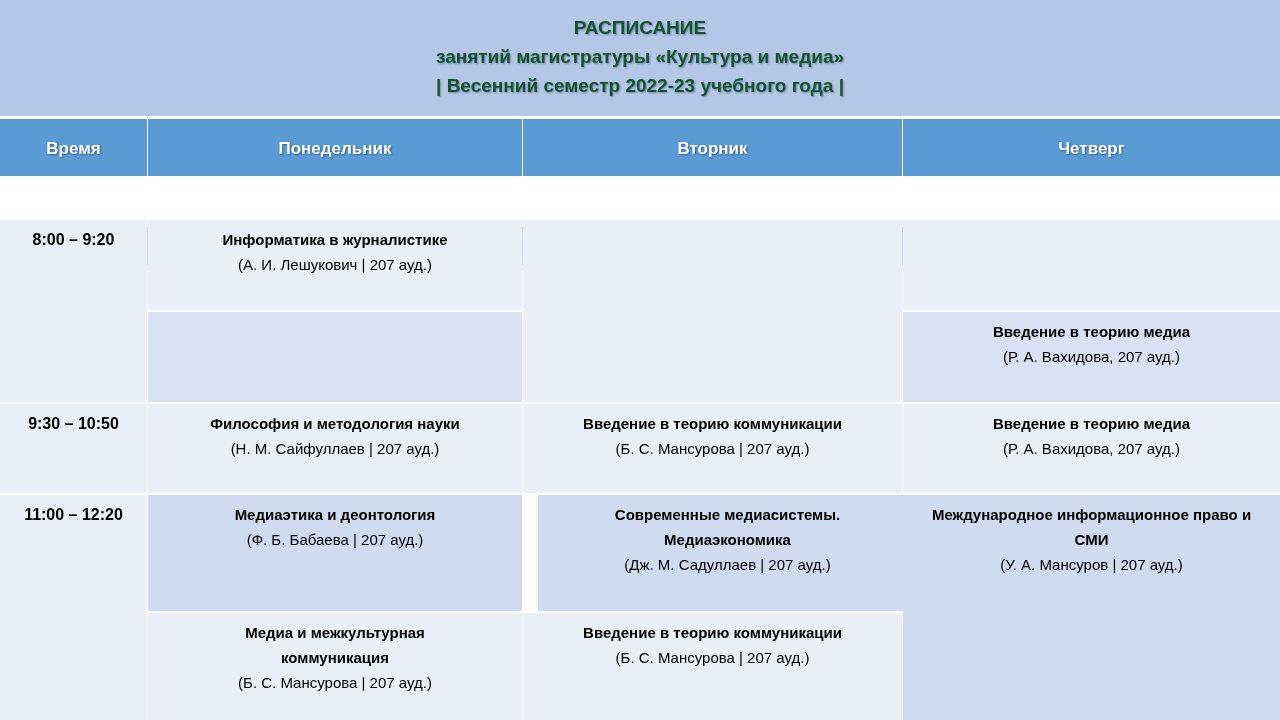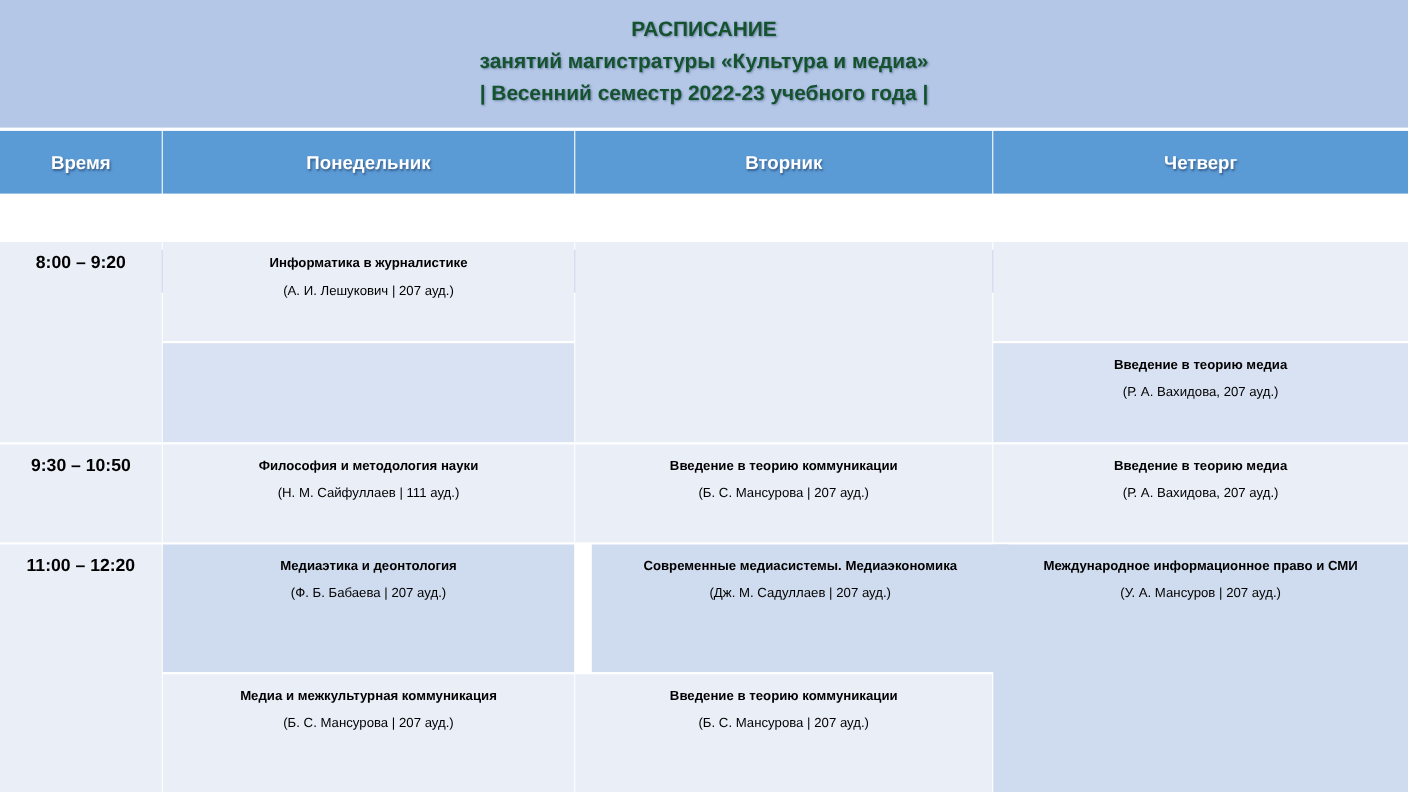--- a/index.html
+++ b/index.html
@@ -1,21 +1,21 @@
 <!DOCTYPE html>
 <html><head>
 <meta charset="utf-8">
 <style>
   html, body { margin:0; padding:0; }
   body { width:1280px; height:720px; overflow:hidden; background:#ffffff; position:relative; font-family:"Liberation Sans", sans-serif; }
   .abs { position:absolute; box-sizing:border-box; }
   .title-band { left:0; top:0; width:1280px; height:116px; background:#b4c7e7; text-align:center; color:#14532d; font-weight:bold; font-size:19px; line-height:29px; padding-top:13px; text-shadow:1px 1px 2px rgba(60,80,120,0.55); }
   .hdr { top:119px; height:57px; background:#5b9bd5; color:#ffffff; font-weight:bold; font-size:17px; text-align:center; padding-top:20px; text-shadow:1px 1px 2px rgba(30,50,90,0.6); }
   .course { left:0; top:179px; width:1280px; height:39px; background:#cfdaee; text-align:center; font-weight:bold; font-size:17px; color:#000; line-height:39px;margin-top:48px; }
-  .cell { text-align:center; color:#000; font-size:12px; line-height:25px; padding-top:7px; }
+  .cell { text-align:center; color:#000; font-size:15px; line-height:25px; padding-top:7px; }
   .light { background:#e9eef7; }
   .mid { background:#d9e2f2; }
   .mid2 { background:#cfdbee; }
   .subj { font-weight:bold; display:block; }
   .teach { display:block; }
   .time { font-weight:bold; font-size:16px; }
 </style>
 </head>
 <body>
 
@@ -45,21 +45,21 @@
 <div class="abs cell mid" style="left:903px;top:312px;width:377px;height:90px;">
   <span class="subj">Введение в теорию медиа</span>
   <span class="teach">(Р. А. Вахидова, 207 ауд.)</span>
 </div>
 
 <div class="abs cell light time" style="left:0;top:404px;width:147px;height:89px;">
   <span>9:30 – 10:50</span>
 </div>
 <div class="abs cell light" style="left:148px;top:404px;width:374px;height:89px;">
   <span class="subj">Философия и методология науки</span>
-  <span class="teach">(Н. М. Сайфуллаев | 111 ауд.)</span>
+  <span class="teach">(Н. М. Сайфуллаев | 207 ауд.)</span>
 </div>
 <div class="abs cell light" style="left:523px;top:404px;width:379px;height:89px;">
   <span class="subj">Введение в теорию коммуникации</span>
   <span class="teach">(Б. С. Мансурова | 207 ауд.)</span>
 </div>
 <div class="abs cell light" style="left:903px;top:404px;width:377px;height:89px;">
   <span class="subj">Введение в теорию медиа</span>
   <span class="teach">(Р. А. Вахидова, 207 ауд.)</span>
 </div>
 

